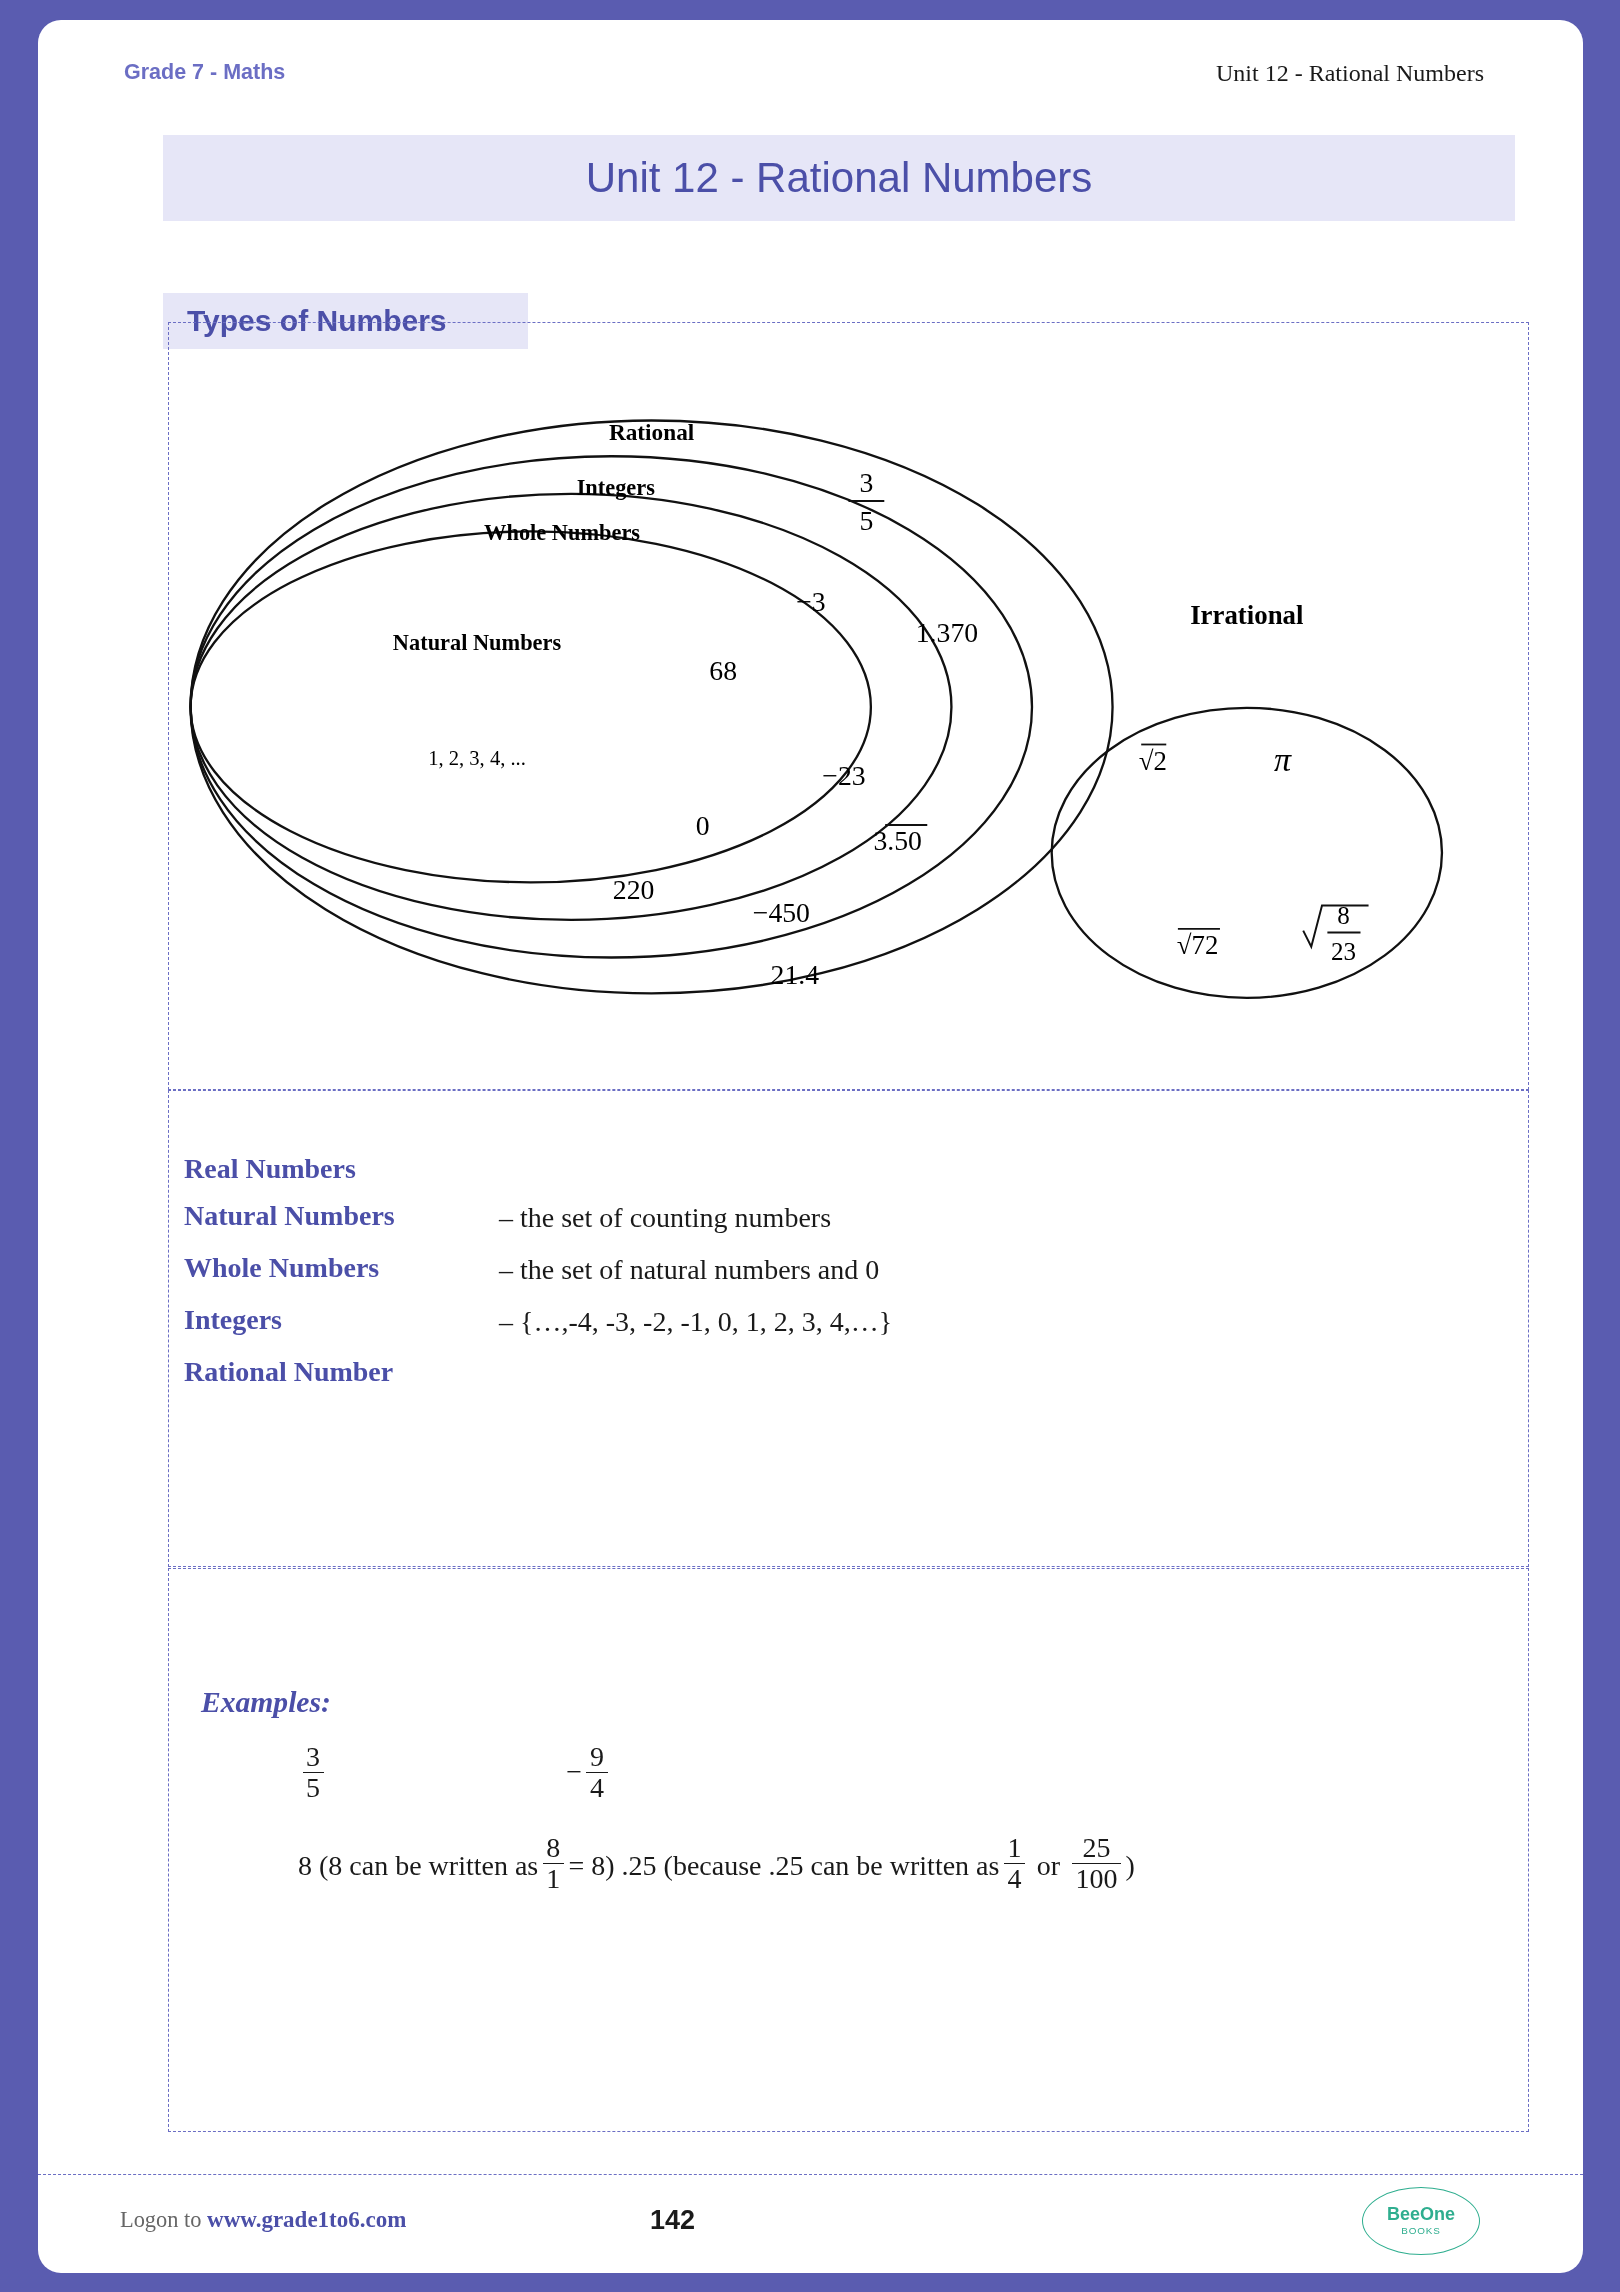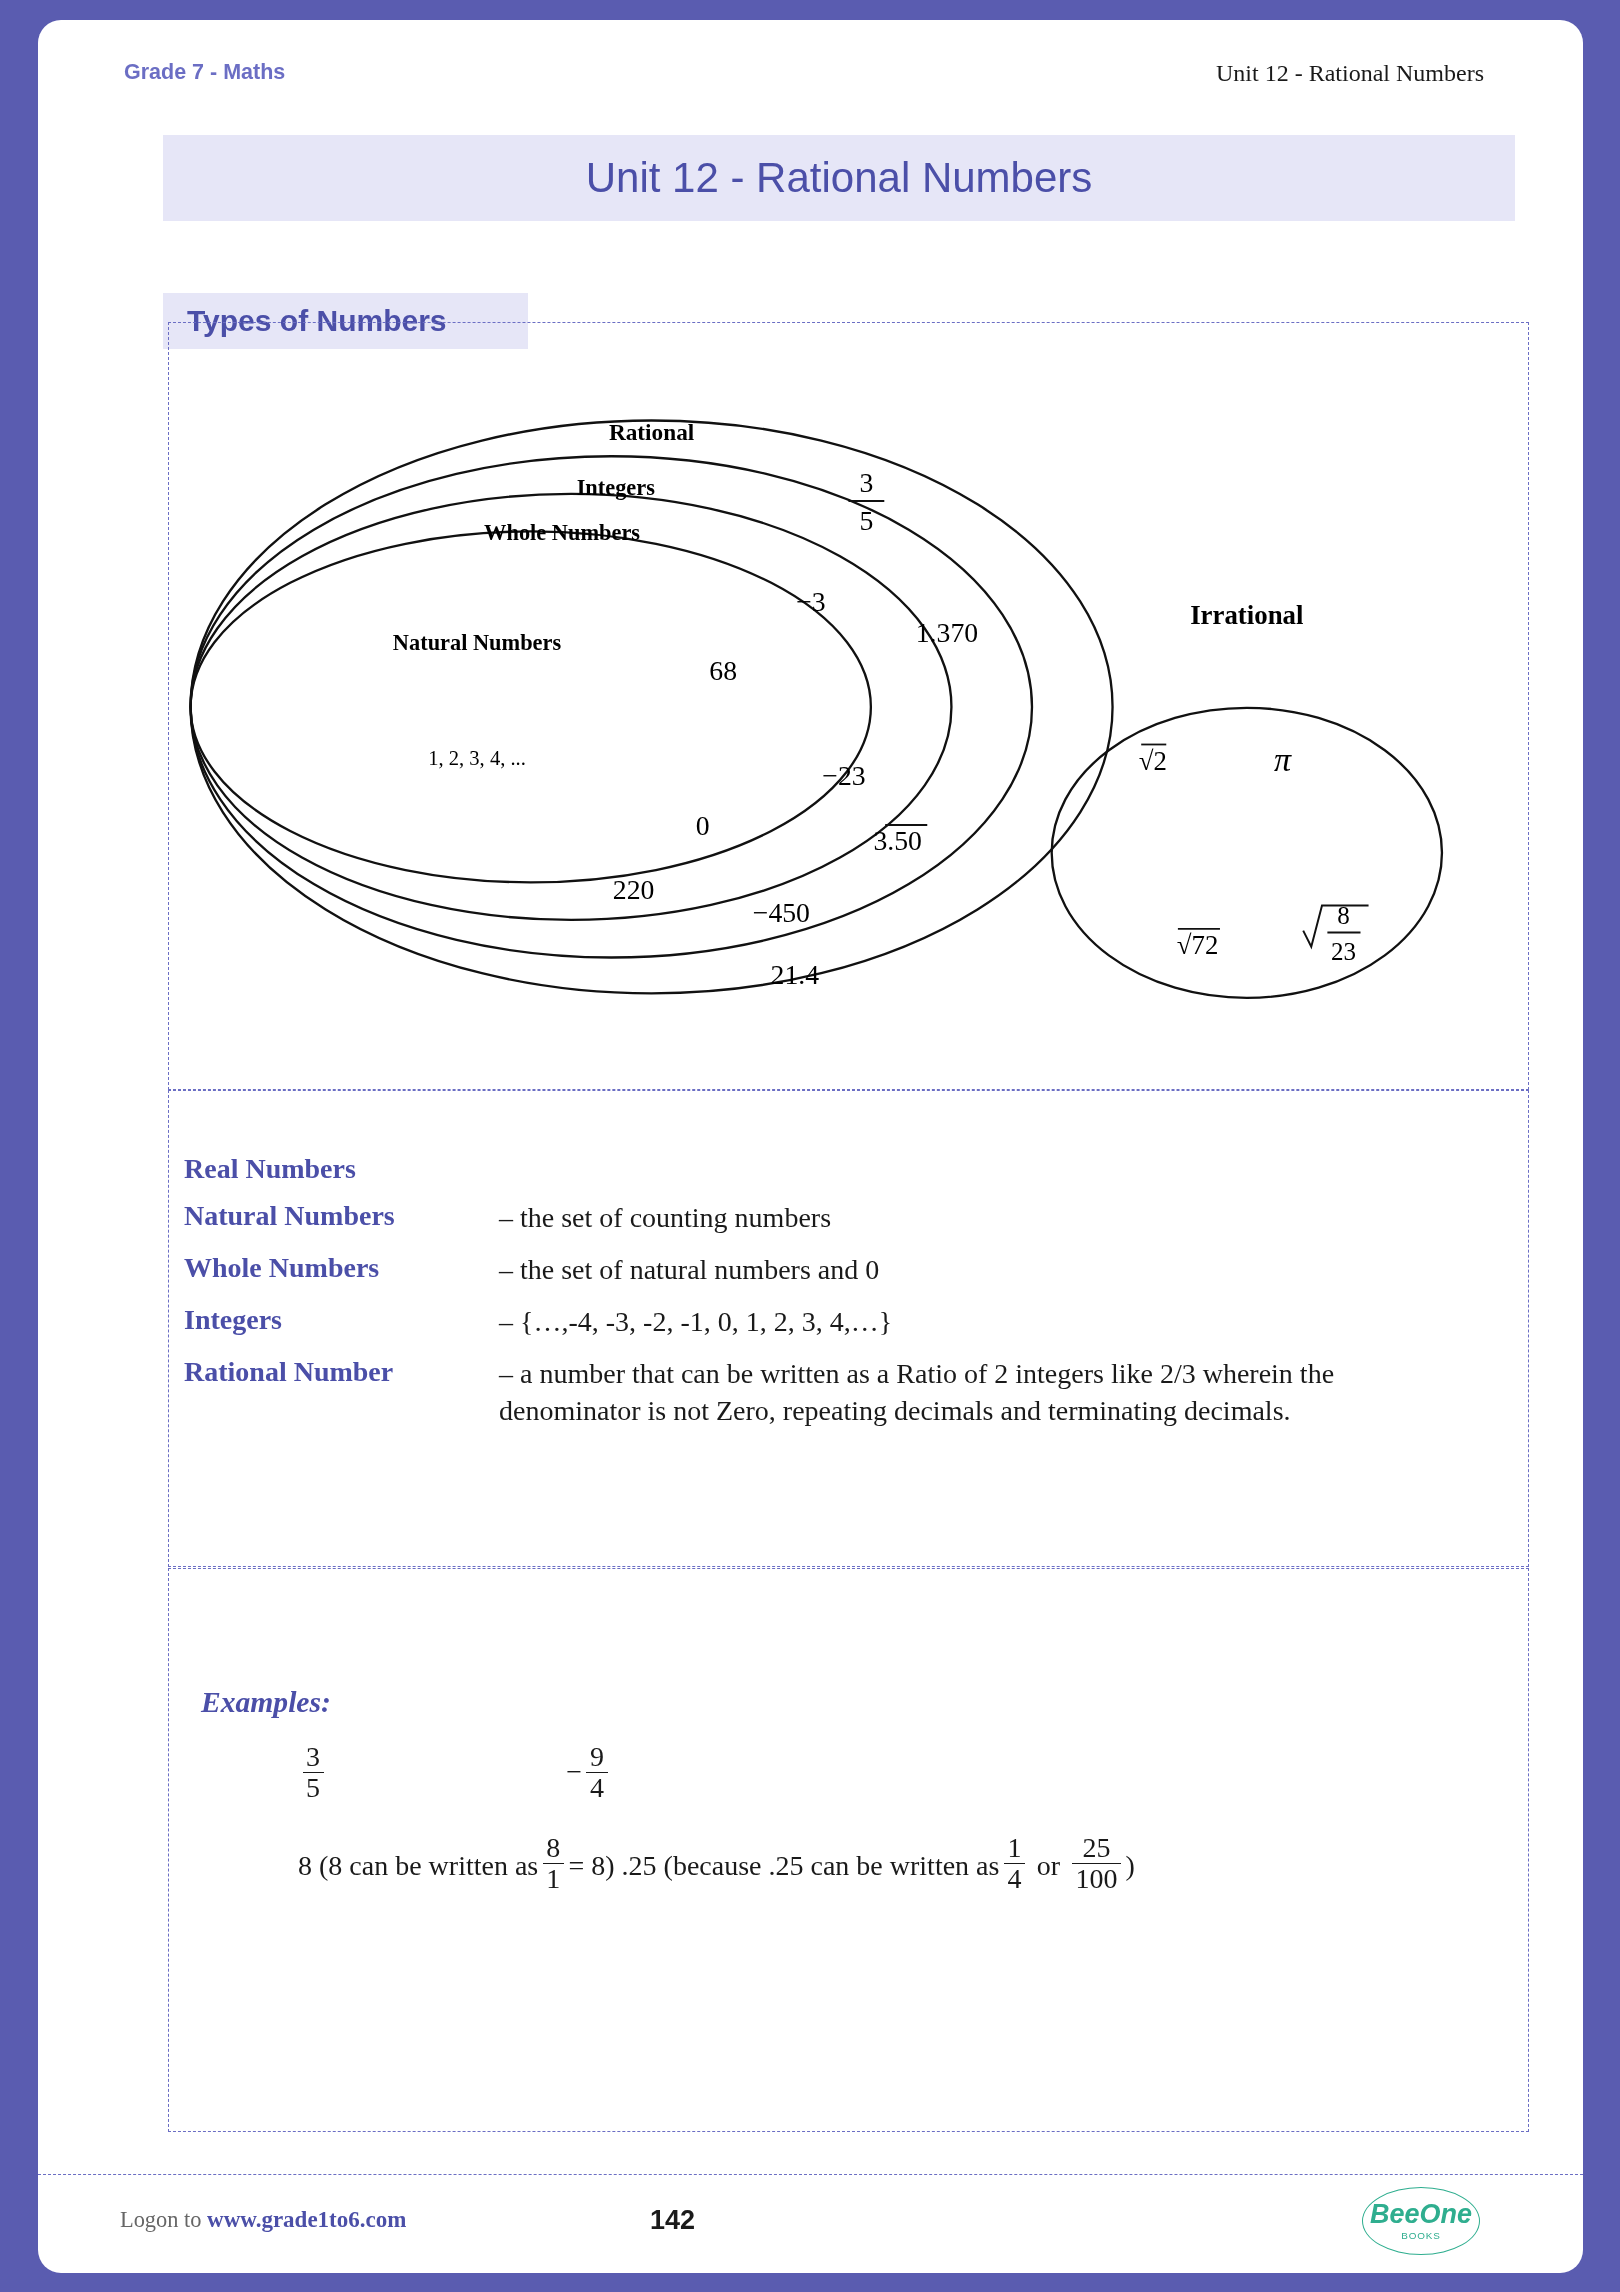--- a/index.html
+++ b/index.html
@@ -195,25 +195,24 @@
     height: 66px;
     border: 1.8px solid #2fae8f;
     border-radius: 50%;
     display: flex;
     flex-direction: column;
     align-items: center;
     justify-content: center;
   }
   .logo .l1 {
     font-family: "Liberation Sans", sans-serif;
-    font-size: 27px;
+    font-size: 18px;
     font-weight: bold;
     color: #2fae8f;
     line-height: 1;
-    font-style: italic;
   }
   .logo .l2 {
     font-family: "Liberation Sans", sans-serif;
     font-size: 9.9px;
     color: #2fae8f;
     letter-spacing: 0.9px;
     margin-top: 1.8px;
   }
   text.vlabel-b { font-family: "Liberation Serif", serif; font-weight: bold; }
   text.vnum { font-family: "Liberation Serif", serif; }
@@ -303,21 +302,20 @@
     <div class="def-row">
       <div class="def-term">Whole Numbers</div>
       <div class="def-desc">– the set of natural numbers and 0</div>
     </div>
     <div class="def-row">
       <div class="def-term">Integers</div>
       <div class="def-desc">– {…,-4, -3, -2, -1, 0, 1, 2, 3, 4,…}</div>
     </div>
     <div class="def-row">
       <div class="def-term">Rational Number</div>
-      <div class="def-desc" style="max-width:940px">– a number that can be written as a Ratio of 2 integers like 2/3 wherein the denominator is not Zero, repeating decimals and terminating decimals.</div>
     </div>
   </div>
 
   <div class="ex-title">Examples:</div>
   <div class="ex-area">
     <div class="ex-row">
       <span class="frac">
         <span class="num">3</span>
         <span class="den">5</span>
       </span>

